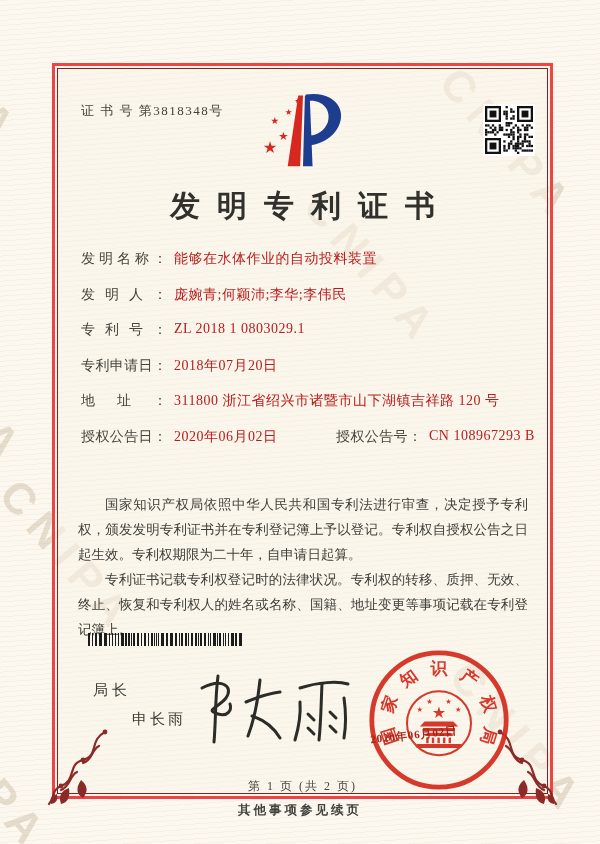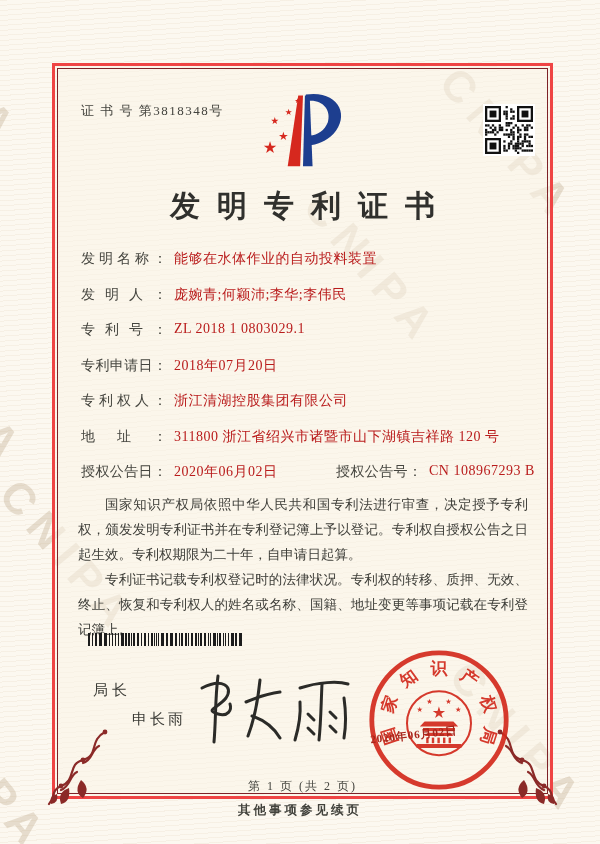--- a/index.html
+++ b/index.html
@@ -225,23 +225,20 @@
       <div class="f-row">
         <span class="f-label">发明人：</span><span class="f-value">庞婉青;何颖沛;李华;李伟民</span>
       </div>
       <div class="f-row">
         <span class="f-label">专利号：</span><span class="f-value">ZL 2018 1 0803029.1</span>
       </div>
       <div class="f-row">
         <span class="f-label">专利申请日：</span><span class="f-value">2018年07月20日</span>
       </div>
       <div class="f-row">
-        <span class="f-label">专利权人：</span><span class="f-value">浙江清湖控股集团有限公司</span>
-      </div>
-      <div class="f-row">
         <span class="f-label">地址：</span><span class="f-value">311800 浙江省绍兴市诸暨市山下湖镇吉祥路 120 号</span>
       </div>
       <div class="grant-row">
         <span>
           <span class="f-label">授权公告日：</span><span class="f-value">2020年06月02日</span>
         </span>
         <span class="grant-second">
           <span class="f-label">授权公告号：</span><span class="f-value">CN 108967293 B</span>
         </span>
       </div>

